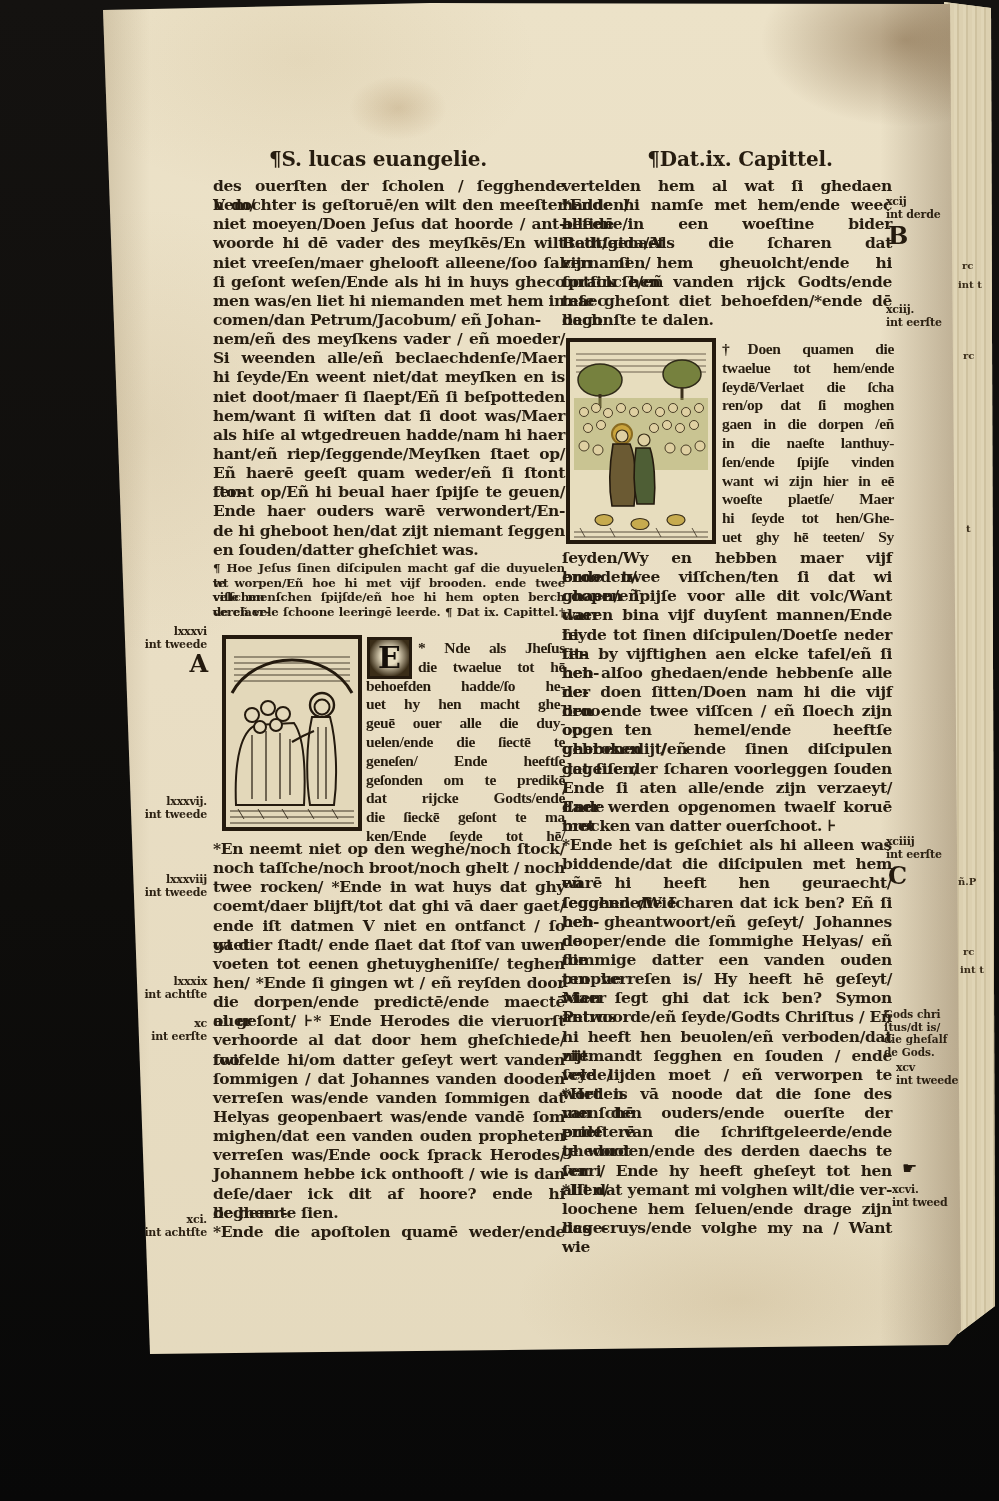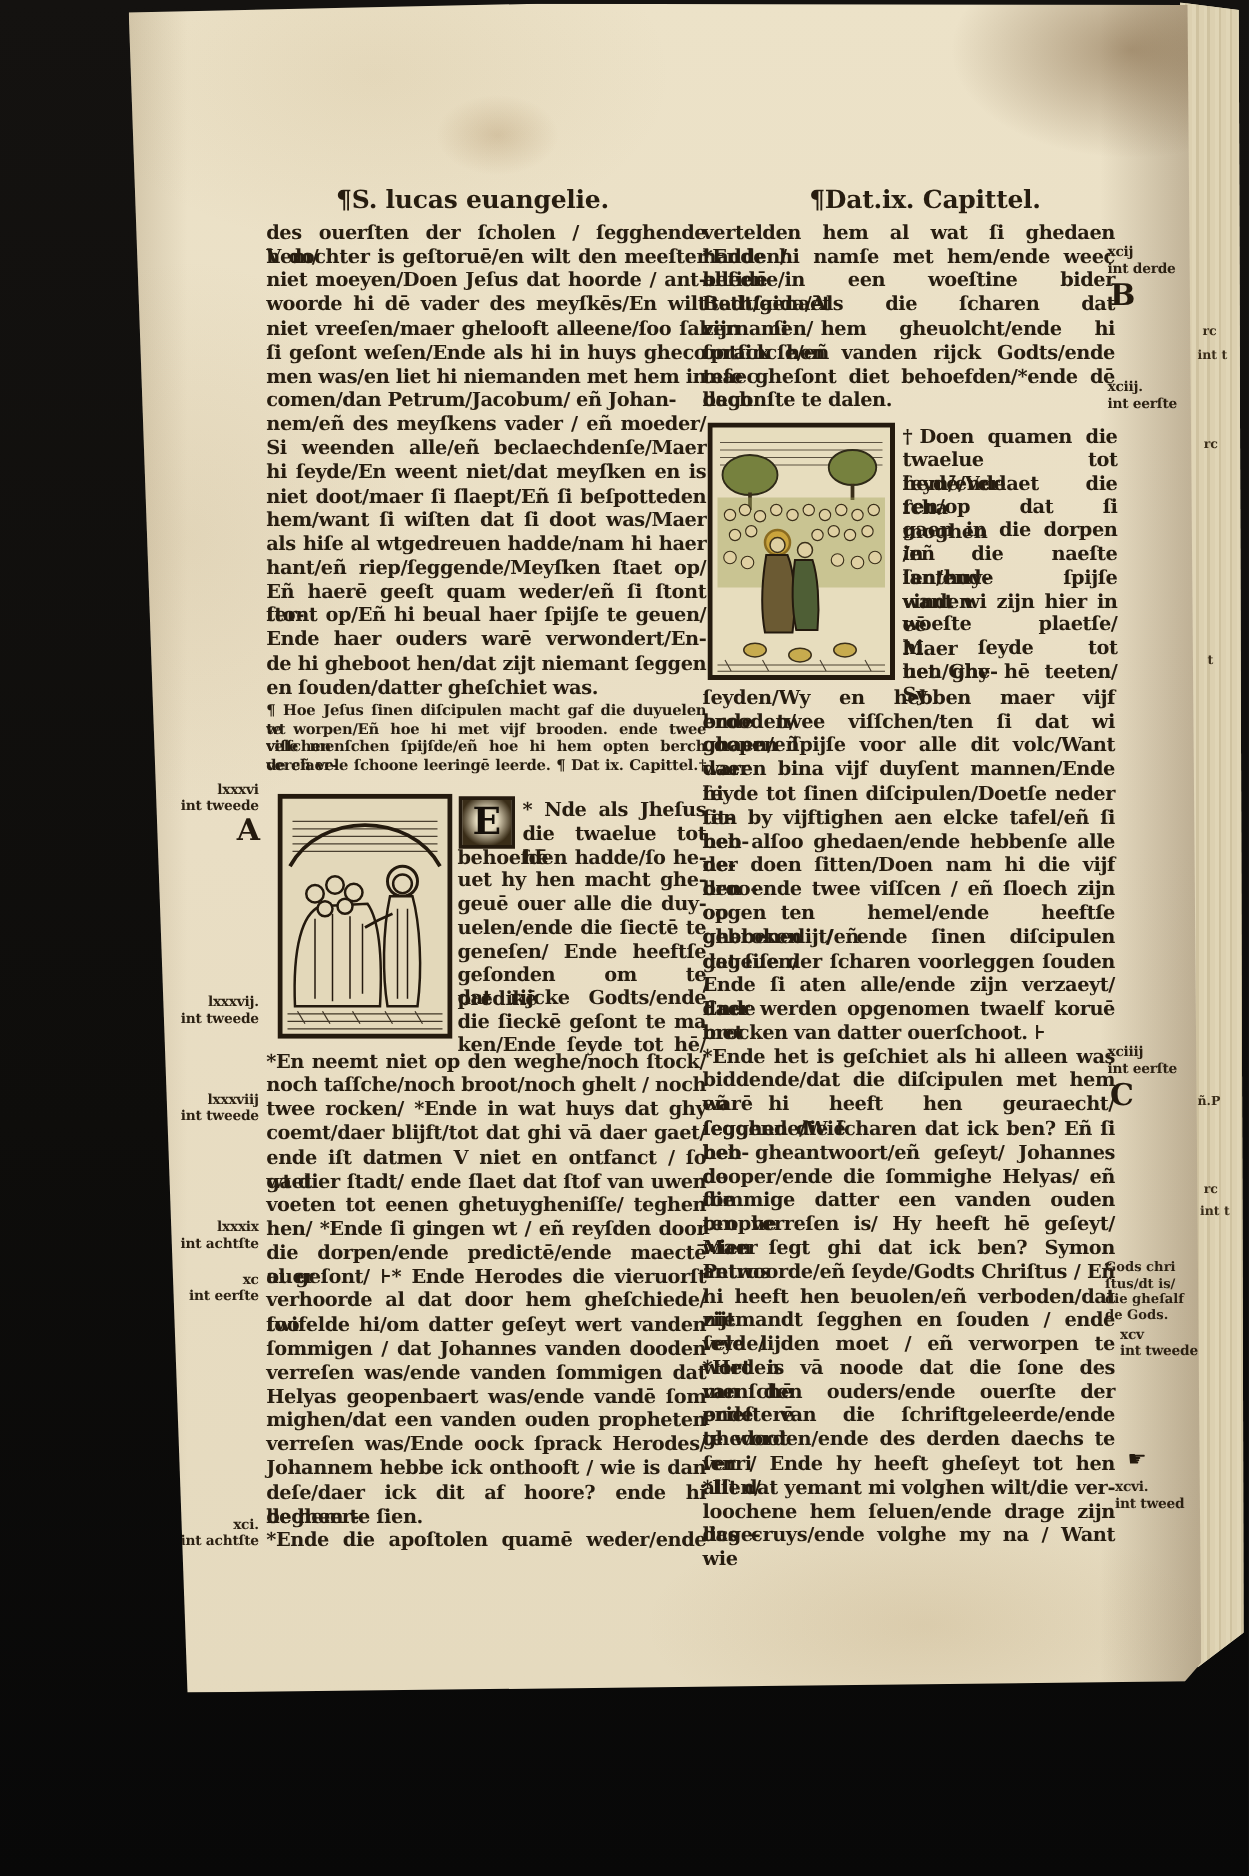--- a/index.html
+++ b/index.html
@@ -24,21 +24,21 @@
       radial-gradient(200px 120px at 905px 40px, rgba(96,64,28,.45), transparent 72%),
       linear-gradient(90deg, rgba(110,85,45,.20) 103px, rgba(110,85,45,0) 150px),
       linear-gradient(90deg, rgba(84,60,30,0) 880px, rgba(84,60,30,.30) 958px),
       linear-gradient(0deg, rgba(110,85,45,.18) 0px, rgba(110,85,45,0) 70px),
       linear-gradient(180deg,#ece2c8 0%,#e9dec4 45%,#e4d9bd 100%);
     color:#271d10;}
   .hdr{position:absolute;font:700 20px/24px "DejaVu Serif",serif;letter-spacing:-0.2px;text-align:center;}
   .col{position:absolute;font:700 15.5px/19.15px "DejaVu Serif",serif;letter-spacing:-0.35px;color:#271d10;}
   .col .line{height:19.15px;white-space:nowrap;overflow:visible;text-align:left;}
   .col .line.j{white-space:normal;text-align:justify;text-align-last:justify;}
-  .narrow .line{height:18.8px;}
+  .narrow .line{height:18.8px;font-family:Liberation Serif, serif;}
   .summary{font:700 11.8px/14.5px "DejaVu Serif",serif;letter-spacing:-0.2px;}
   .summary .line{height:14.5px;}
   .nw1 .line:nth-child(-n+2){padding-left:52px;}
   .dropcap{position:absolute;left:367px;top:637px;width:45px;height:42px;
     background:radial-gradient(circle at 50% 45%, #e6dcc0 0 30%, #3a2d18 75%);
     border:3px solid #241a0e;box-sizing:border-box;
     font:700 30px/36px "DejaVu Serif",serif;color:#16100a;text-align:center;}
   .woodcut{position:absolute;}
   .mnote{position:absolute;font:700 11px/12.5px "DejaVu Serif",serif;letter-spacing:-0.2px;color:#2c2113;}
   .mnote.l{width:70px;text-align:right;left:137px;}

